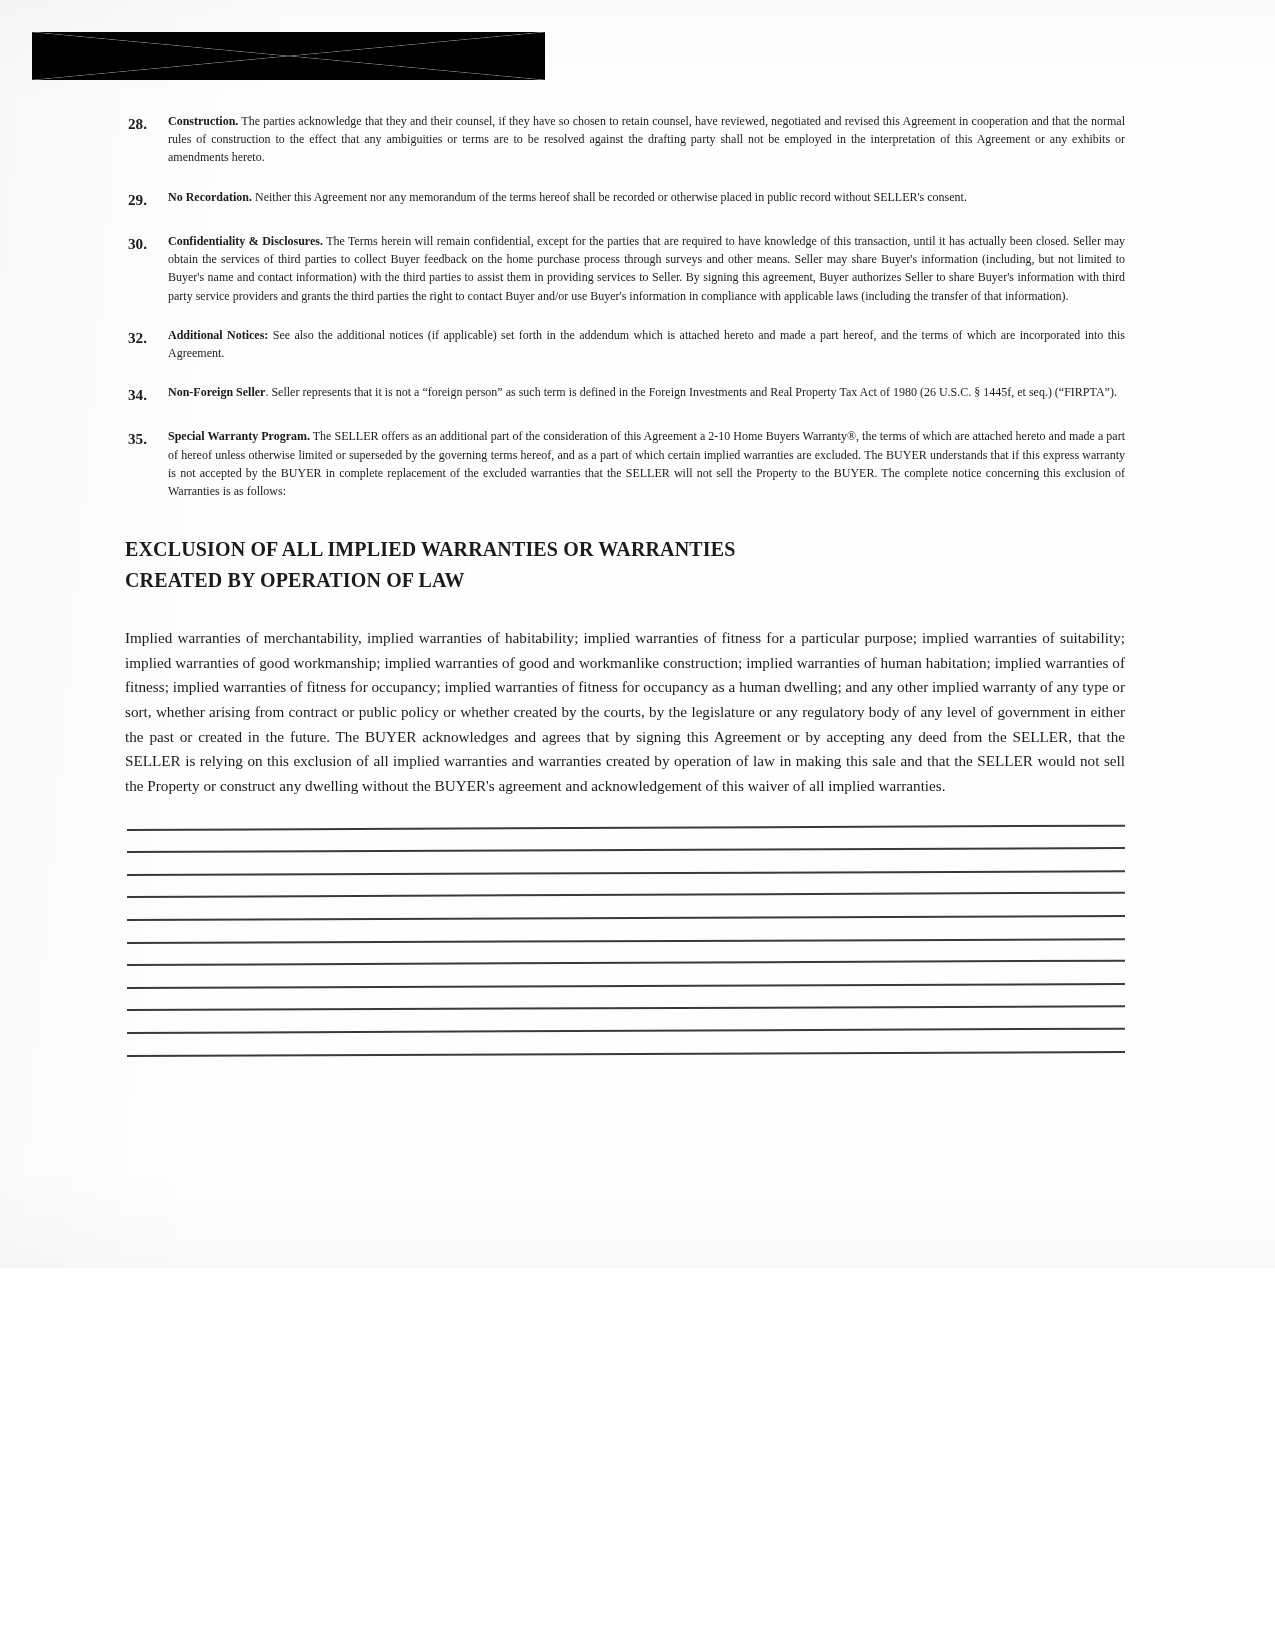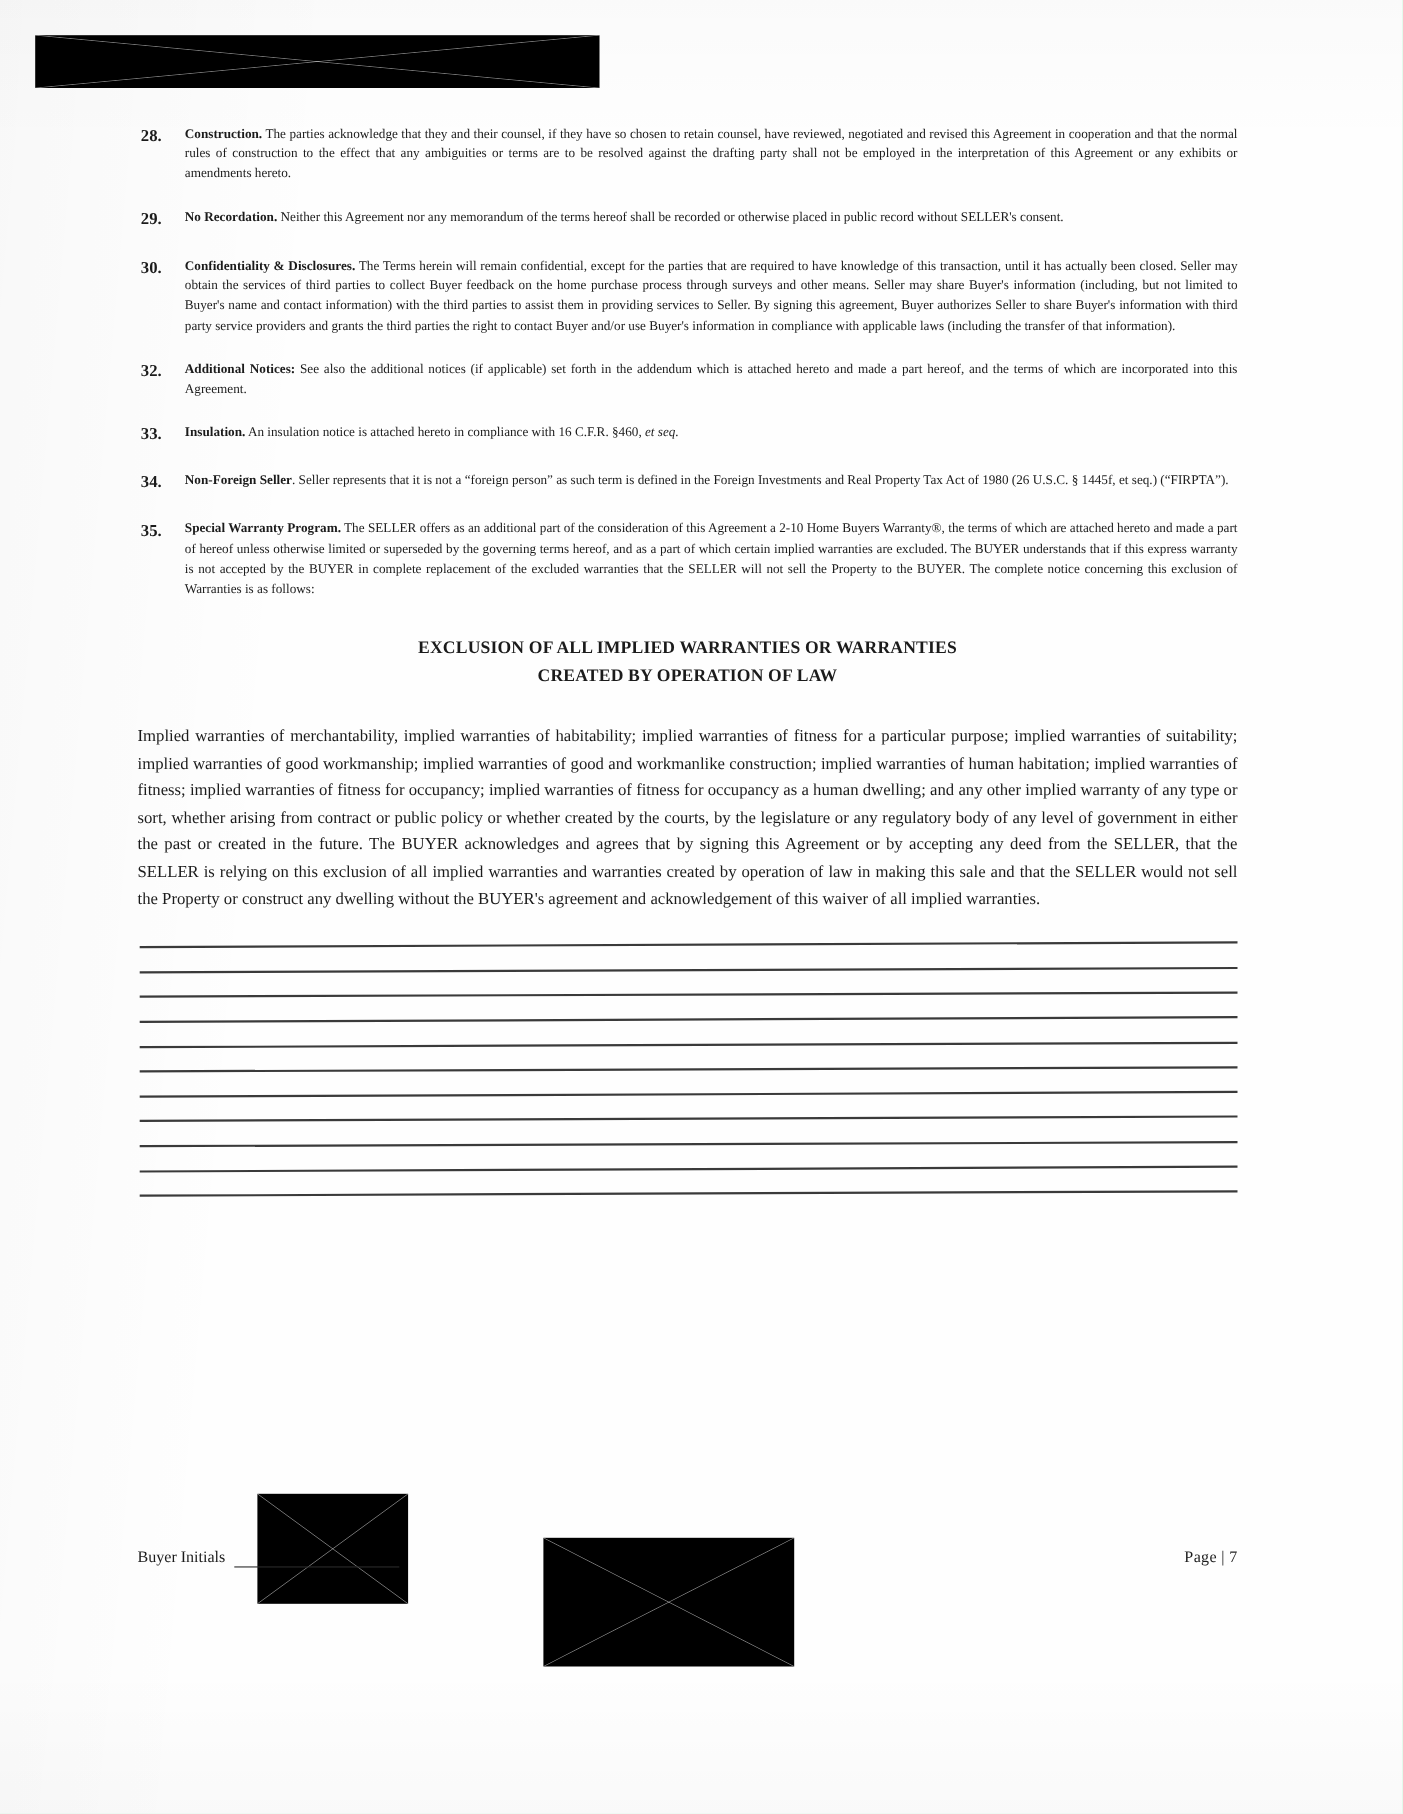--- a/index.html
+++ b/index.html
@@ -3,22 +3,22 @@
 <meta charset="utf-8">
 <style>
   html, body {
     margin: 0;
     padding: 0;
     background: #ffffff;
   }
   .page {
     position: relative;
     width: 1275px;
-    height: 1649px;
-    background: #86efac;
+    height: 1268px;
+    background: #fca5a5;
     font-family: "Liberation Serif", "DejaVu Serif", serif;
     color: #1b1b1b;
     overflow: hidden;
   }
 
   
   .paper-tone {
     position: absolute;
     inset: 0;
     background:
@@ -95,23 +95,23 @@
   }
   .clause-title {
     font-weight: bold;
   }
   .ital {
     font-style: italic;
   }
 
   
   .warranty-heading {
-    text-align: center;
+    text-align: left;
     font-weight: bold;
-    font-size: 16px;
+    font-size: 20px;
     line-height: 1.55;
     letter-spacing: 0.15px;
     margin-top: 34px;
     margin-bottom: 30px;
   }
 
   .full-para {
     font-size: 15.2px;
     line-height: 1.62;
     text-align: justify;
@@ -184,24 +184,20 @@
       <div class="clause-num">30.</div>
       <div class="clause-body"><span class="clause-title">Confidentiality &amp; Disclosures.</span><span> The Terms herein will remain confidential, except for the parties that are required to have knowledge of this transaction, until it has actually been closed. Seller may obtain the services of third parties to collect Buyer feedback on the home purchase process through surveys and other means.  Seller may share Buyer's information (including, but not limited to Buyer's name and contact information) with the third parties to assist them in providing services to Seller.  By signing this agreement, Buyer authorizes Seller to share Buyer's information with third party service providers and grants the third parties the right to contact Buyer and/or use Buyer's information in compliance with applicable laws (including the transfer of that information).</span></div>
     </div>
 
 
     <div class="clause">
       <div class="clause-num">32.</div>
       <div class="clause-body"><span class="clause-title">Additional Notices:</span><span> See also the additional notices (if applicable) set forth in the addendum which is attached hereto and made a part hereof, and the terms of which are incorporated into this Agreement.</span></div>
     </div>
 
-    <div class="clause">
-      <div class="clause-num">33.</div>
-      <div class="clause-body"><span class="clause-title">Insulation.</span><span> An insulation notice is attached hereto in compliance with 16 C.F.R. §460, </span><span class="ital">et seq.</span></div>
-    </div>
 
     <div class="clause">
       <div class="clause-num">34.</div>
       <div class="clause-body"><span class="clause-title">Non-Foreign Seller</span><span>.  Seller represents that it is not a “foreign person” as such term is defined in the Foreign Investments and Real Property Tax Act of 1980 (26 U.S.C. § 1445f, et seq.) (“FIRPTA”).</span></div>
     </div>
 
     <div class="clause">
       <div class="clause-num">35.</div>
       <div class="clause-body"><span class="clause-title">Special Warranty Program.</span><span>  The SELLER offers as an additional part of the consideration of this Agreement a 2-10 Home Buyers Warranty®, the terms of which are attached hereto and made a part of hereof unless otherwise limited or superseded by the governing terms hereof, and as a part of which certain implied warranties are excluded.  The BUYER understands that if this express warranty is not accepted by the BUYER in complete replacement of the excluded warranties that the SELLER will not sell the Property to the BUYER.  The complete notice concerning this exclusion of Warranties is as follows:</span></div>
     </div>

